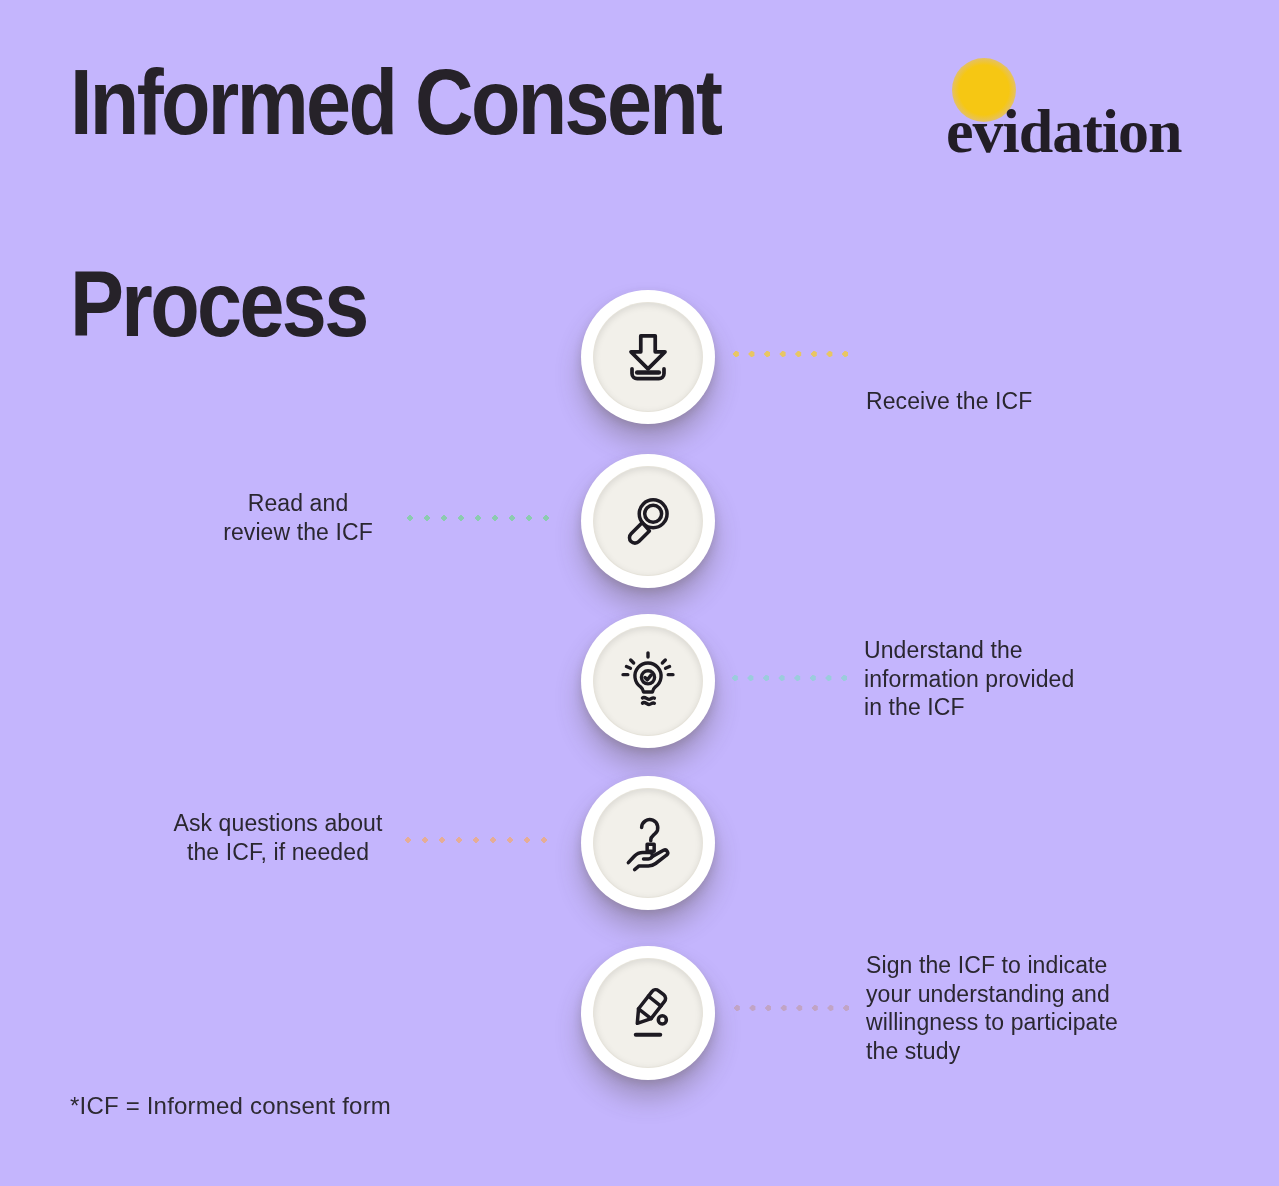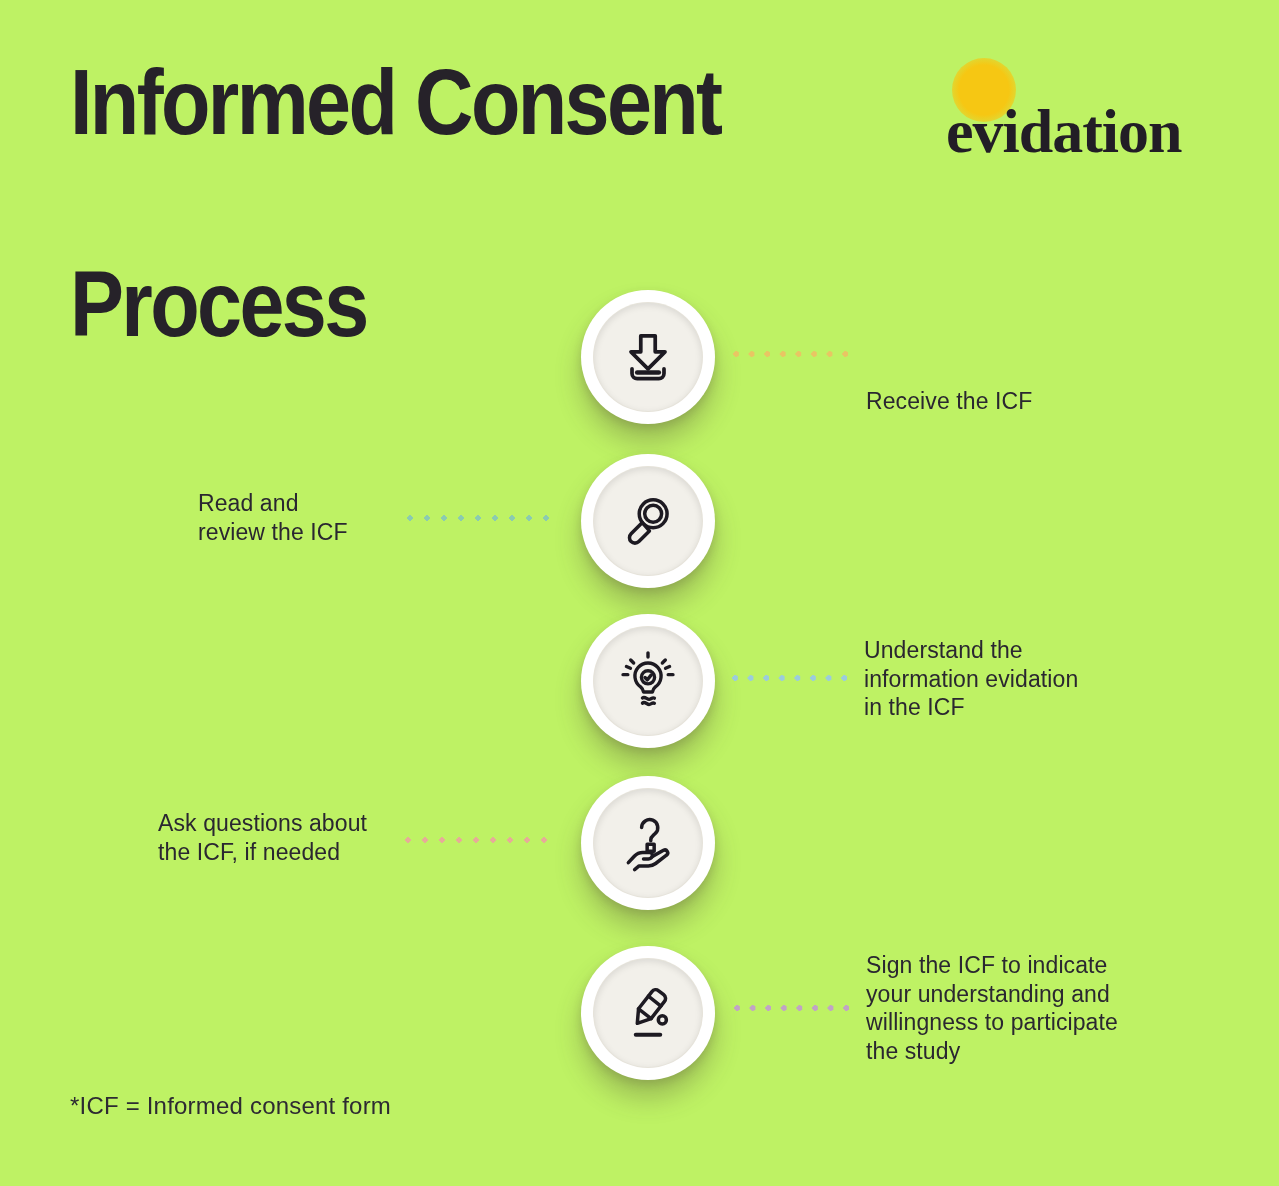--- a/index.html
+++ b/index.html
@@ -1,19 +1,19 @@
 <!DOCTYPE html>
 <html><head>
 <meta charset="utf-8">
 <style>
   html,body{margin:0;padding:0;}
   body{font-family:"Liberation Sans","DejaVu Sans",sans-serif;background:#e9e7e1;}
   .stage{
     position:relative;width:1279px;height:1186px;margin:0 auto;
-    background:#bef264;overflow:hidden;
+    background:#c4b5fd;overflow:hidden;
   }
   
   .title{
     position:absolute;left:70px;top:52px;
     font-size:92px;line-height:101px;font-weight:800;color:#262229;
     letter-spacing:-3px;transform:scaleX(.88);transform-origin:left top;
     white-space:pre-line;
   }
   .logo{position:absolute;left:946px;top:56px;width:270px;height:110px;}
   .logo-dot{
@@ -49,21 +49,21 @@
     background-image:radial-gradient(circle 2.9px at 4px 4px, var(--c) 97%, rgba(0,0,0,0) 100%);
     background-repeat:repeat-x;
   }
   .dots.right-side{width:125px;background-size:15.6px 8px;}
   .dots.left-side{width:153px;background-size:17px 8px;}
   
   .step-label{
     position:absolute;font-size:23px;line-height:28.5px;color:#2a2730;
     white-space:pre-line;letter-spacing:.1px;
   }
-  .step-label.align-right{text-align:left;}
+  .step-label.align-right{text-align:center;}
   .footnote{
     position:absolute;left:70px;top:1092px;font-size:24px;color:#2d2a32;letter-spacing:.2px;
   }
 </style>
 </head>
 <body>
 
 <div class="stage">
 
   <div class="title"><span>Informed Consent</span><br>
@@ -122,21 +122,21 @@
         <circle cx="32" cy="28.5" r="6.2"></circle>
         <path d="M29.2 28.7 l2.1 2.2 3.8-4.6"></path>
         <path d="M32 9.5 V5.5 M18.5 15 l-2.8-2.8 M45.5 15 l2.8-2.8 M13 26 H8.5 M51 26 h4.5 M15.5 20 l-3.8-1.6 M48.5 20 l3.8-1.6"></path>
         <path d="M26.8 48 c2.2-1.9 4.2 1.3 6.2 1.3 2 0 3.2-2.4 5-1.1"></path>
         <path d="M26.8 52.8 c2.2-1.9 4.2 1.3 6.2 1.3 2 0 3.2-2.4 5-1.1"></path>
       </svg>
     </div>
   </div>
   <div class="dots right-side" style="left: 731px; top: 674px; --c: #9bccdc;"></div>
   <div class="step-label" style="left:864px;top:636px;width:240px;">Understand the
-information evidation
+information provided
 in the ICF</div>
 
   <div class="node" style="left:581px;top:776px;">
     <div class="node-plate">
       <svg width="68" height="68" viewBox="0 0 64 64" fill="none" stroke="#1d1a22" stroke-width="3.3" stroke-linejoin="round" stroke-linecap="round">
         <path d="M26 17.5 a7.6 7.6 0 1 1 13 5.4 c-2.3 2.3-4.4 3.1-4.4 6.1 v.8"></path>
         <rect x="31.2" y="33.2" width="6.6" height="6.6"></rect>
         <path d="M13.5 50.5 l5.6-6 c2.1-2.2 5-3.5 8-3.5 h6.2 c1.7 0 3 1.3 3 2.9 0 .2 0 .5-.1.7 l10.4-5.7 a2.7 2.7 0 0 1 2.8 4.6 l-10.2 7.8 c-2 1.5-4.4 2.3-6.9 2.3 h-8.7 l-4.2 3.4"></path>
         <path d="M36.1 44.3 c-.5 1.6-2 2.7-3.7 2.7 h-4.6"></path>
       </svg>

